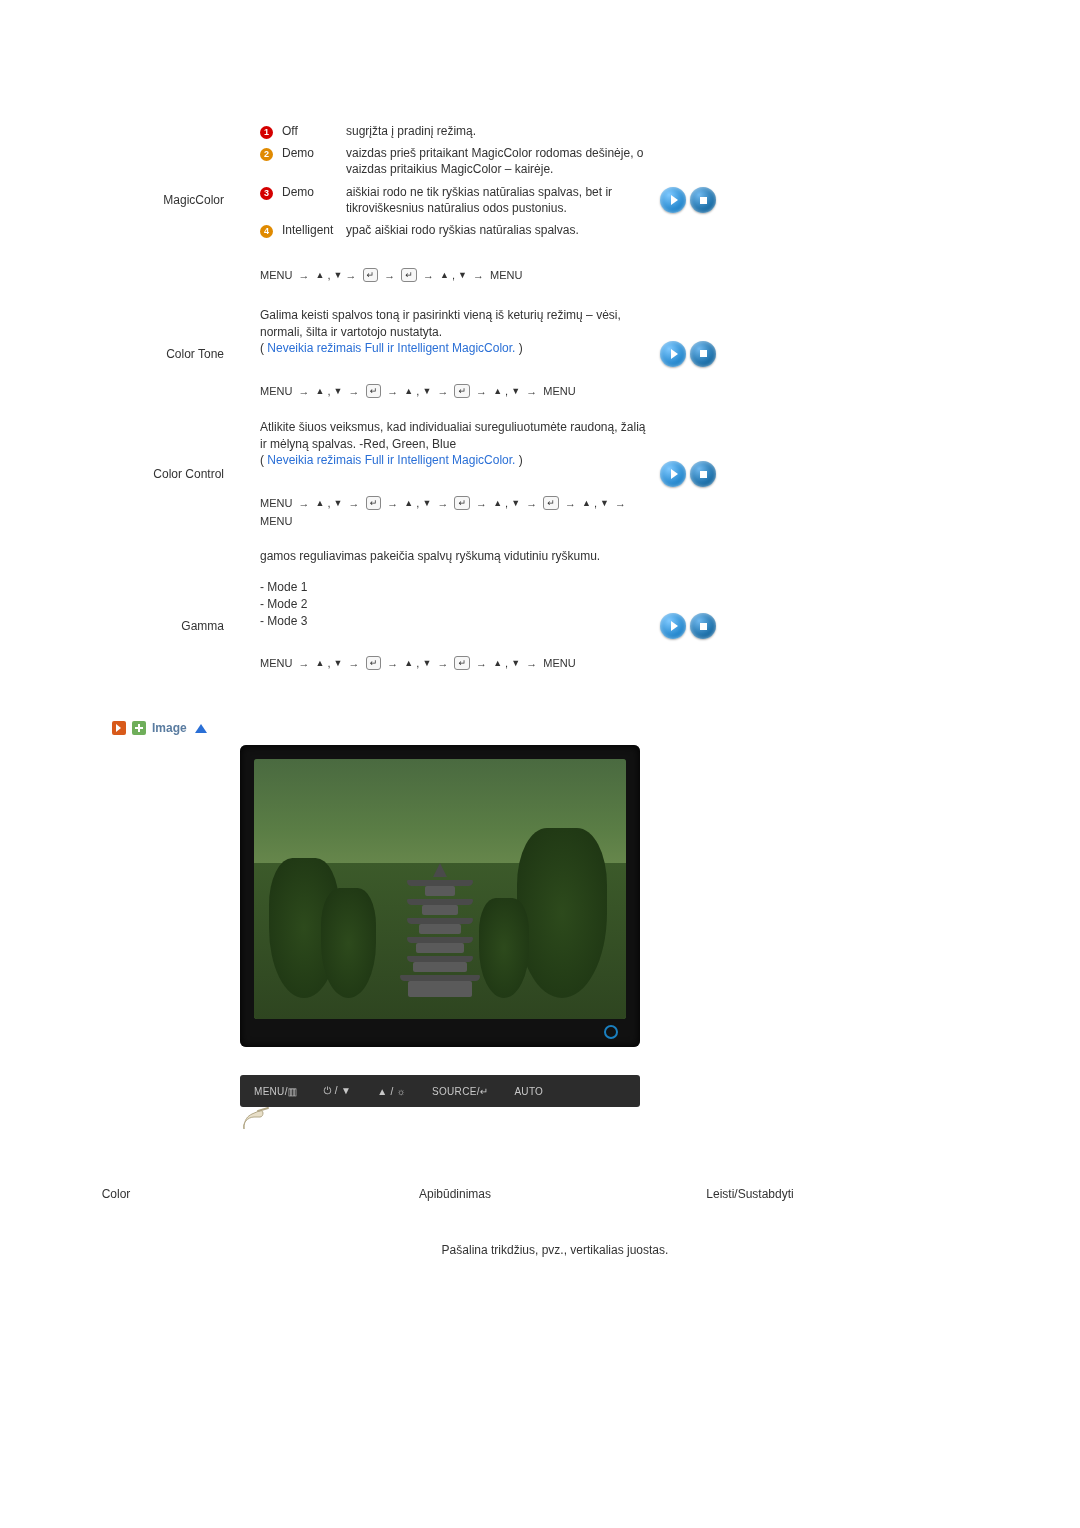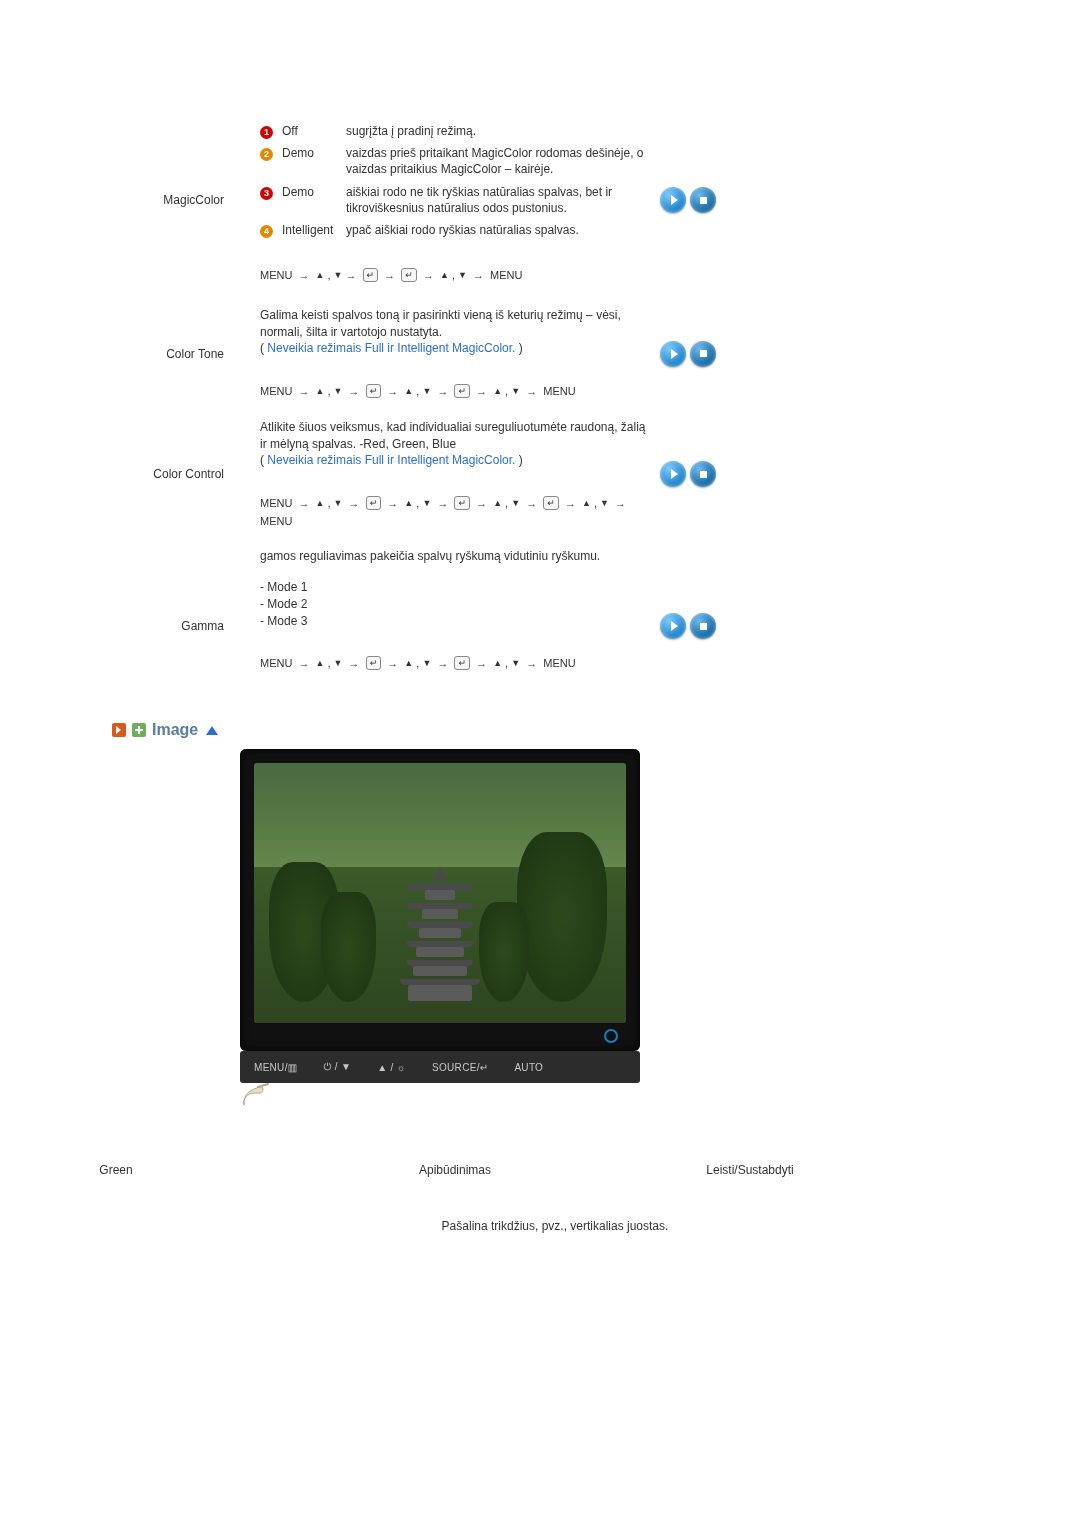--- a/index.html
+++ b/index.html
@@ -137,21 +137,21 @@
   }
 
   
   .section-head {
     display:flex;
     align-items:center;
     gap:6px;
     margin: 48px 0 10px 112px;
     color:#5a7ca0;
     font-weight:bold;
-    font-size:16px;
+    font-size:12px;
   }
   .ico-sq1{
     width:14px;height:14px;background:#d85a1a;border-radius:2px;position:relative;
   }
   .ico-sq1::after{content:"";position:absolute;left:4px;top:3px;border-left:5px solid #fff;border-top:4px solid transparent;border-bottom:4px solid transparent;}
   .ico-sq2{
     width:14px;height:14px;background:#6fae5a;border-radius:2px;position:relative;
   }
   .ico-sq2::before,.ico-sq2::after{content:"";position:absolute;background:#fff;}
   .ico-sq2::before{left:3px;top:6px;width:8px;height:2px;}
@@ -189,20 +189,21 @@
   .pagoda .tip{width:0;height:0;border-left:7px solid transparent;border-right:7px solid transparent;border-bottom:14px solid #4a4a4a;margin:0 auto;}
   .tree{position:absolute;bottom:8%;background:radial-gradient(#2d4a1c,#1c3312);}
   .t1{left:4%;width:70px;height:140px;border-radius:40% 40% 60% 60%;}
   .t2{left:18%;width:55px;height:110px;border-radius:40% 40% 60% 60%;}
   .t3{right:5%;width:90px;height:170px;border-radius:40% 40% 60% 60%;}
   .t4{right:26%;width:50px;height:100px;border-radius:40% 40% 60% 60%;}
   .bezel-dot{
     width:10px;height:10px;border:2px solid #1a7fbf;border-radius:50%;margin:6px 8px 0 auto;
   }
   .osd-bar{
+    margin-top:28px;
     width:400px;
     background:#2c2c2c;
     color:#c8c8c8;
     font-size:10px;
     padding:10px 14px;
     box-sizing:border-box;
     display:flex;
     gap:26px;
     align-items:center;
     border-radius:3px;
@@ -377,20 +378,20 @@
     </div>
     <div class="finger">
       <svg viewBox="0 0 40 30" width="40" height="30">
         <path d="M6 24 C4 18 10 12 16 12 L22 12 C24 12 25 10 25 8 C25 6 23 5 21 6 L14 9 C10 11 6 14 6 24 Z" fill="#e8dfc8" stroke="#b3a888" stroke-width="1"></path>
         <path d="M20 6 L30 3" stroke="#b3a888" stroke-width="2" stroke-linecap="round"></path>
       </svg>
     </div>
   </div>
 
   <div class="footer-head">
-    <div class="fh1">Green</div>
+    <div class="fh1">Color</div>
     <div class="fh2">Apibūdinimas</div>
     <div class="fh3">Leisti/Sustabdyti</div>
   </div>
 
   <div class="footer-line">Pašalina trikdžius, pvz., vertikalias juostas.</div>
 
 </div>
 
 </body></html>

